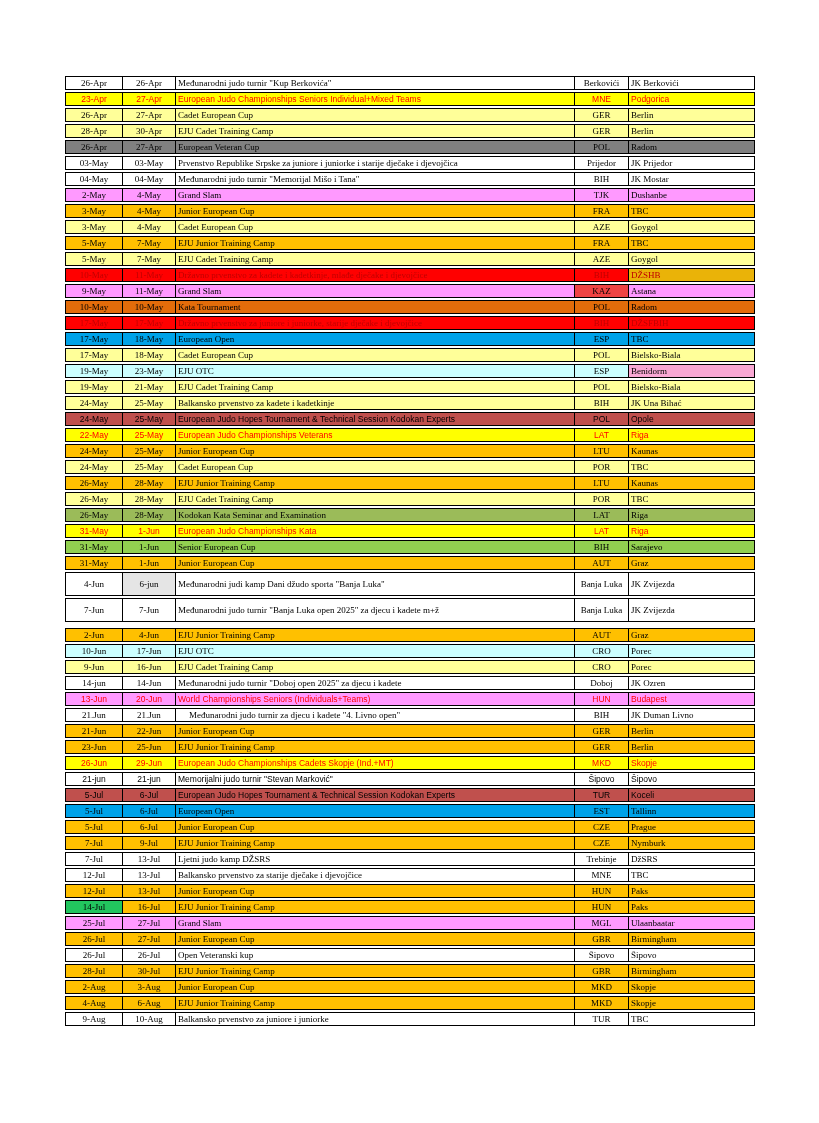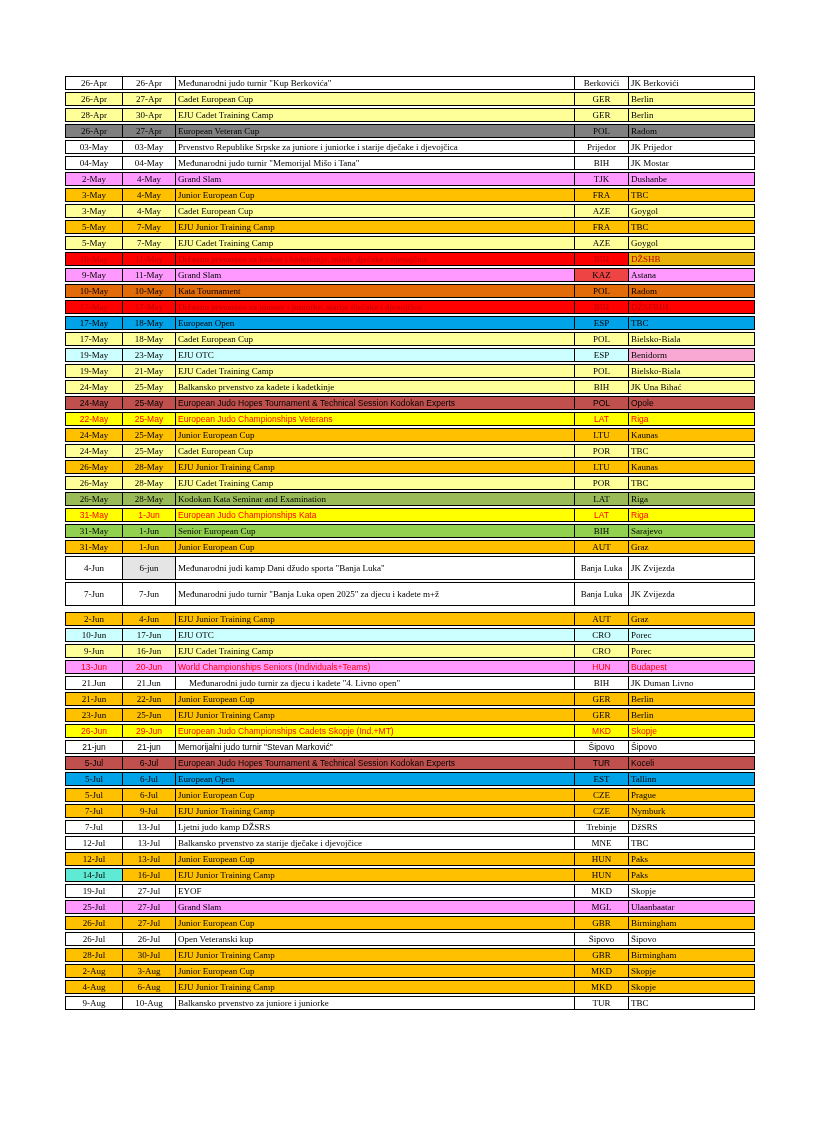--- a/index.html
+++ b/index.html
@@ -60,20 +60,27 @@
       <col style="width:127px">
     </colgroup>
     <tbody>
         <tr>
           <td class="c-date" style="background-color: rgb(255, 255, 255); color: rgb(0, 0, 0);">26-Apr</td>
           <td class="c-date" style="background-color: rgb(255, 255, 255); color: rgb(0, 0, 0);">26-Apr</td>
           <td class="c-event" style="background-color: rgb(255, 255, 255); color: rgb(0, 0, 0);">Međunarodni judo turnir "Kup Berkovića"</td>
           <td class="c-country" style="background-color: rgb(255, 255, 255); color: rgb(0, 0, 0);">Berkovići</td>
           <td class="c-city" style="background-color: rgb(255, 255, 255); color: rgb(0, 0, 0);">JK Berkovići</td>
         </tr>
+        <tr class="sans">
+          <td class="c-date" style="background-color: rgb(255, 255, 0); color: rgb(255, 0, 0);">23-Apr</td>
+          <td class="c-date" style="background-color: rgb(255, 255, 0); color: rgb(255, 0, 0);">27-Apr</td>
+          <td class="c-event" style="background-color: rgb(255, 255, 0); color: rgb(255, 0, 0);">European Judo Championships Seniors Individual+Mixed Teams</td>
+          <td class="c-country" style="background-color: rgb(255, 255, 0); color: rgb(255, 0, 0);">MNE</td>
+          <td class="c-city" style="background-color: rgb(255, 255, 0); color: rgb(255, 0, 0);">Podgorica</td>
+        </tr>
         <tr>
           <td class="c-date" style="background-color: rgb(255, 255, 153); color: rgb(0, 0, 0);">26-Apr</td>
           <td class="c-date" style="background-color: rgb(255, 255, 153); color: rgb(0, 0, 0);">27-Apr</td>
           <td class="c-event" style="background-color: rgb(255, 255, 153); color: rgb(0, 0, 0);">Cadet European Cup</td>
           <td class="c-country" style="background-color: rgb(255, 255, 153); color: rgb(0, 0, 0);">GER</td>
           <td class="c-city" style="background-color: rgb(255, 255, 153); color: rgb(0, 0, 0);">Berlin</td>
         </tr>
         <tr>
           <td class="c-date" style="background-color: rgb(255, 255, 153); color: rgb(0, 0, 0);">28-Apr</td>
           <td class="c-date" style="background-color: rgb(255, 255, 153); color: rgb(0, 0, 0);">30-Apr</td>
@@ -301,20 +308,27 @@
           <td class="c-country" style="background-color: rgb(204, 255, 255); color: rgb(0, 0, 0);">CRO</td>
           <td class="c-city" style="background-color: rgb(204, 255, 255); color: rgb(0, 0, 0);">Porec</td>
         </tr>
         <tr>
           <td class="c-date" style="background-color: rgb(255, 255, 153); color: rgb(0, 0, 0);">9-Jun</td>
           <td class="c-date" style="background-color: rgb(255, 255, 153); color: rgb(0, 0, 0);">16-Jun</td>
           <td class="c-event" style="background-color: rgb(255, 255, 153); color: rgb(0, 0, 0);">EJU Cadet Training Camp</td>
           <td class="c-country" style="background-color: rgb(255, 255, 153); color: rgb(0, 0, 0);">CRO</td>
           <td class="c-city" style="background-color: rgb(255, 255, 153); color: rgb(0, 0, 0);">Porec</td>
         </tr>
+        <tr>
+          <td class="c-date" style="background-color: rgb(255, 255, 255); color: rgb(0, 0, 0);">14-jun</td>
+          <td class="c-date" style="background-color: rgb(255, 255, 255); color: rgb(0, 0, 0);">14-Jun</td>
+          <td class="c-event" style="background-color: rgb(255, 255, 255); color: rgb(0, 0, 0);">Međunarodni judo turnir "Doboj open 2025" za djecu i kadete</td>
+          <td class="c-country" style="background-color: rgb(255, 255, 255); color: rgb(0, 0, 0);">Doboj</td>
+          <td class="c-city" style="background-color: rgb(255, 255, 255); color: rgb(0, 0, 0);">JK Ozren</td>
+        </tr>
         <tr class="sans">
           <td class="c-date" style="background-color: rgb(255, 153, 255); color: rgb(255, 0, 0);">13-Jun</td>
           <td class="c-date" style="background-color: rgb(255, 153, 255); color: rgb(255, 0, 0);">20-Jun</td>
           <td class="c-event" style="background-color: rgb(255, 153, 255); color: rgb(255, 0, 0);">World Championships Seniors (Individuals+Teams)</td>
           <td class="c-country" style="background-color: rgb(255, 153, 255); color: rgb(255, 0, 0);">HUN</td>
           <td class="c-city" style="background-color: rgb(255, 153, 255); color: rgb(255, 0, 0);">Budapest</td>
         </tr>
         <tr>
           <td class="c-date" style="background-color: rgb(255, 255, 255); color: rgb(0, 0, 0);">21.Jun</td>
           <td class="c-date" style="background-color: rgb(255, 255, 255); color: rgb(0, 0, 0);">21.Jun</td>
@@ -393,32 +407,25 @@
           <td class="c-city" style="background-color: rgb(255, 255, 255); color: rgb(0, 0, 0);">TBC</td>
         </tr>
         <tr>
           <td class="c-date" style="background-color: rgb(255, 192, 0); color: rgb(0, 0, 0);">12-Jul</td>
           <td class="c-date" style="background-color: rgb(255, 192, 0); color: rgb(0, 0, 0);">13-Jul</td>
           <td class="c-event" style="background-color: rgb(255, 192, 0); color: rgb(0, 0, 0);">Junior European Cup</td>
           <td class="c-country" style="background-color: rgb(255, 192, 0); color: rgb(0, 0, 0);">HUN</td>
           <td class="c-city" style="background-color: rgb(255, 192, 0); color: rgb(0, 0, 0);">Paks</td>
         </tr>
         <tr>
-          <td class="c-date" style="background-color: #5eead4; color: rgb(0, 0, 0);">14-Jul</td>
+          <td class="c-date" style="background-color: #22c55e; color: rgb(0, 0, 0);">14-Jul</td>
           <td class="c-date" style="background-color: rgb(255, 192, 0); color: rgb(0, 0, 0); margin-left: 20px;">16-Jul</td>
           <td class="c-event" style="background-color: rgb(255, 192, 0); color: rgb(0, 0, 0);">EJU Junior Training Camp</td>
           <td class="c-country" style="background-color: rgb(255, 192, 0); color: rgb(0, 0, 0);">HUN</td>
           <td class="c-city" style="background-color: rgb(255, 192, 0); color: rgb(0, 0, 0);">Paks</td>
-        </tr>
-        <tr>
-          <td class="c-date" style="background-color: rgb(255, 255, 255); color: rgb(0, 0, 0);">19-Jul</td>
-          <td class="c-date" style="background-color: rgb(255, 255, 255); color: rgb(0, 0, 0);">27-Jul</td>
-          <td class="c-event" style="background-color: rgb(255, 255, 255); color: rgb(0, 0, 0);">EYOF</td>
-          <td class="c-country" style="background-color: rgb(255, 255, 255); color: rgb(0, 0, 0);">MKD</td>
-          <td class="c-city" style="background-color: rgb(255, 255, 255); color: rgb(0, 0, 0);">Skopje</td>
         </tr>
         <tr>
           <td class="c-date" style="background-color: rgb(255, 153, 255); color: rgb(0, 0, 0);">25-Jul</td>
           <td class="c-date" style="background-color: rgb(255, 153, 255); color: rgb(0, 0, 0);">27-Jul</td>
           <td class="c-event" style="background-color: rgb(255, 153, 255); color: rgb(0, 0, 0);">Grand Slam</td>
           <td class="c-country" style="background-color: rgb(255, 153, 255); color: rgb(0, 0, 0);">MGL</td>
           <td class="c-city" style="background-color: rgb(255, 153, 255); color: rgb(0, 0, 0);">Ulaanbaatar</td>
         </tr>
         <tr>
           <td class="c-date" style="background-color: rgb(255, 192, 0); color: rgb(0, 0, 0);">26-Jul</td>

